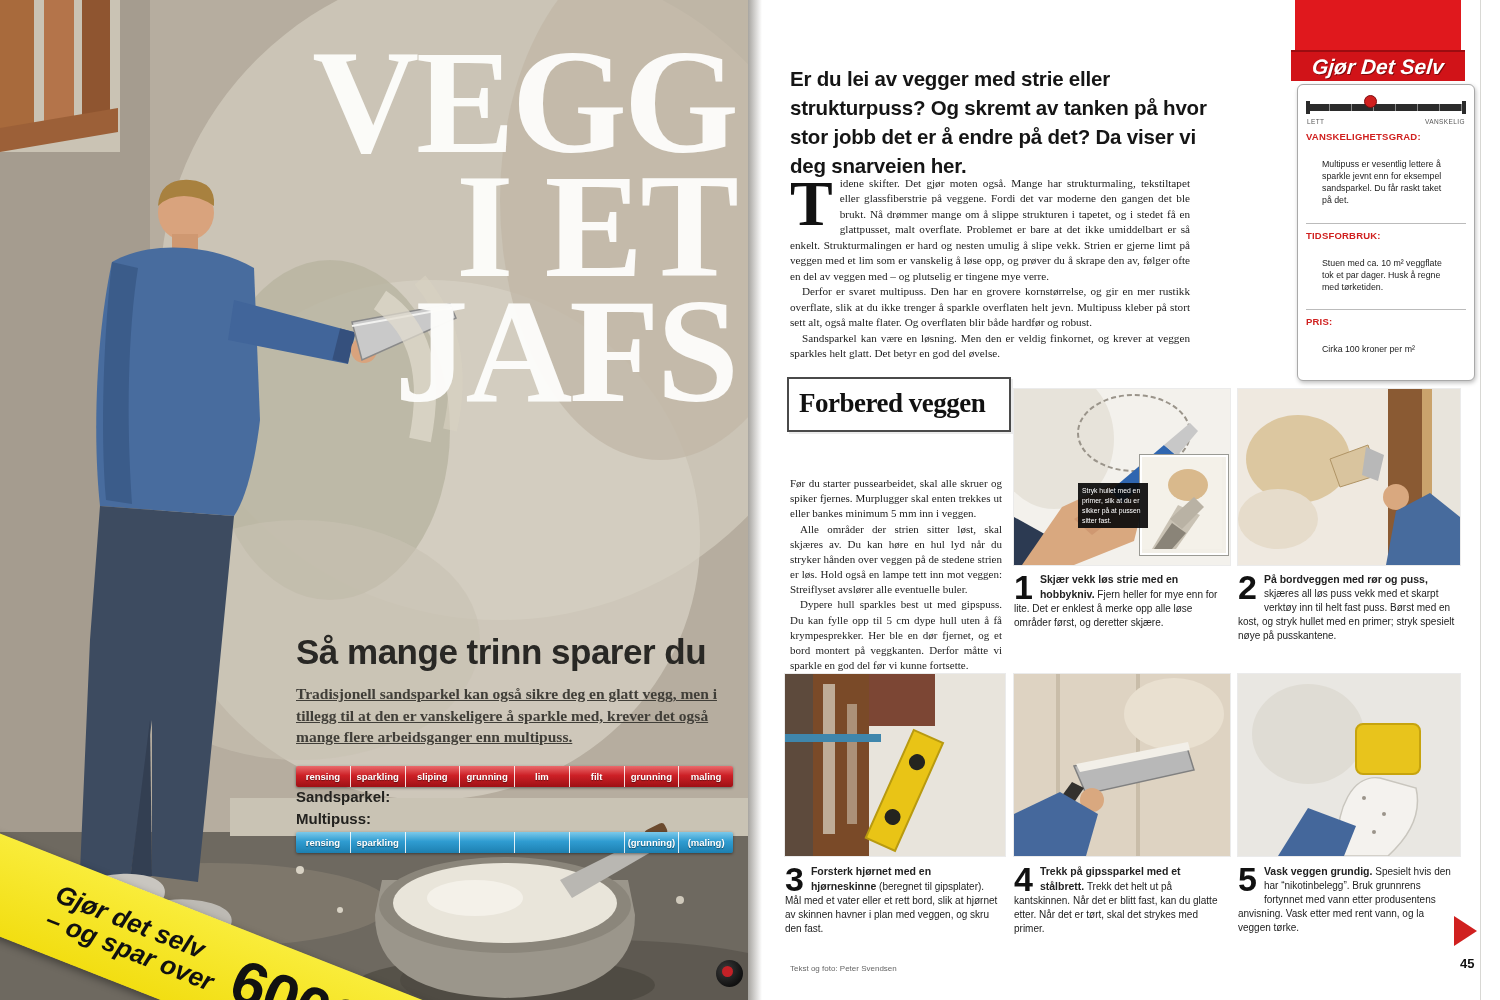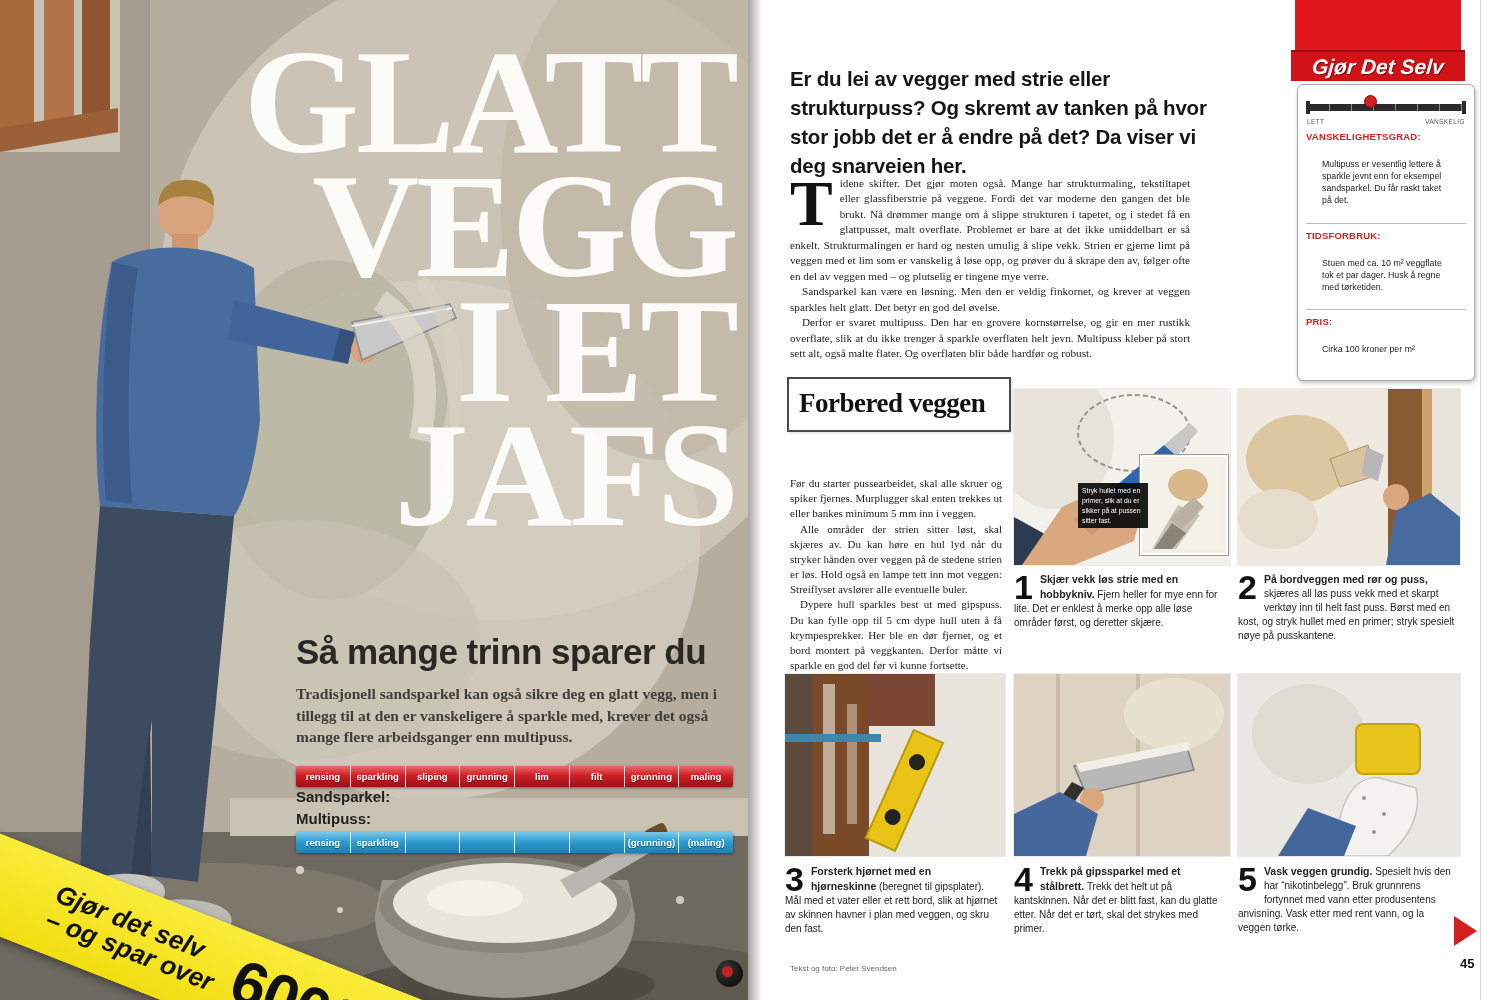--- a/index.html
+++ b/index.html
@@ -10,21 +10,21 @@
   #left-page{position:absolute;left:0;top:0;width:752px;height:1000px;overflow:hidden;background:#b9b1a3;}
   #left-page svg{position:absolute;left:0;top:0;}
 
   .headline{position:absolute;left:240px;top:40px;width:496px;text-align:right;
             color:#fdfdfb;font-family:"Liberation Serif",serif;font-weight:700;
             font-size:148px;line-height:.84;letter-spacing:-3px;opacity:.97;}
 
   .savings{position:absolute;left:296px;top:634px;width:440px;color:#2b2a27;}
   .savings h2{margin:0;font-size:35px;line-height:1;letter-spacing:-.5px;color:#292825;}
   .savings .lede{margin:14px 0 0;font-family:"Liberation Serif",serif;font-weight:700;
-                 font-size:15.5px;line-height:1.4;color:#403e38;width:430px;}
+                 font-size:15.5px;line-height:1.4;color:#403e38;width:430px;text-decoration:underline;}
   .bar-label{position:absolute;font-weight:700;font-size:15px;color:#23221f;}
   .stepbar{position:absolute;left:296px;width:437px;height:21px;display:flex;
            border-radius:2px;overflow:hidden;box-shadow:0 1px 3px rgba(0,0,0,.45);}
   .stepbar .seg{flex:1;display:flex;align-items:center;justify-content:center;
                 color:#fff;font-weight:700;font-size:9.5px;white-space:nowrap;
                 border-right:1px solid rgba(255,255,255,.85);text-shadow:0 1px 1px rgba(0,0,0,.45);}
   .stepbar .seg:last-child{border-right:none;}
   .stepbar.red .seg{background:linear-gradient(180deg,#ea6a6c 0%,#cd2026 45%,#9e1015 100%);}
   .stepbar.blue .seg{background:linear-gradient(180deg,#7cc9ea 0%,#2f9cd1 45%,#1d7fb0 100%);}
 
@@ -160,21 +160,20 @@
         <path d="M150,720 L152,876 L130,880 Z" fill="#333f52"></path>
         <ellipse cx="106" cy="902" rx="60" ry="26" fill="#c9c6c0" transform="rotate(-12 106 902)"></ellipse>
         <ellipse cx="170" cy="926" rx="62" ry="26" fill="#bdbab4" transform="rotate(-6 170 926)"></ellipse>
       </g>
 
       <path d="M380,300 q60,40 40,140" stroke="#e3ddcf" stroke-width="22" fill="none" opacity=".7"></path>
       <path d="M420,280 q50,60 30,150" stroke="#d8d2c2" stroke-width="14" fill="none" opacity=".6"></path>
     </svg>
 
     <div class="headline">
-      <div>GLATT</div>
       <div>VEGG</div>
       <div>I ET</div>
       <div>JAFS</div>
     </div>
 
     <div class="savings">
       <h2>Så mange trinn sparer du</h2>
       <p class="lede">Tradisjonell sandsparkel kan også sikre deg en glatt vegg, men i tillegg til at den er vanskeligere å sparkle med, krever det også mange flere arbeidsganger enn multipuss.</p>
     </div>
     <div class="bar-label" style="left:296px;top:768px;margin-top:20px;">Sandsparkel:</div>
@@ -213,22 +212,22 @@
 
   <div id="gutter"></div>
 
   <div id="right-page">
 
     <div class="abs standfirst">Er du lei av vegger med strie eller strukturpuss? Og skremt av tanken på hvor stor jobb det er å endre på det? Da viser vi deg snarveien her.</div>
 
     <div class="abs article">
       <span class="dropcap">T</span>
       <p>idene skifter. Det gjør moten også. Mange har strukturmaling, tekstiltapet eller glassfiberstrie på veggene. Fordi det var moderne den gangen det ble brukt. Nå drømmer mange om å slippe strukturen i tapetet, og i stedet få en glattpusset, malt overflate. Problemet er bare at det ikke umiddelbart er så enkelt. Strukturmalingen er hard og nesten umulig å slipe vekk. Strien er gjerne limt på veggen med et lim som er vanskelig å løse opp, og prøver du å skrape den av, følger ofte en del av veggen med – og plutselig er tingene mye verre.</p>
+      <p class="ind">Derfor er svaret multipuss. Den har en grovere kornstørrelse, og gir en mer rustikk overflate, slik at du ikke trenger å sparkle overflaten helt jevn. Multipuss kleber på stort sett alt, også malte flater. Og overflaten blir både hardfør og robust.</p>
       <p class="ind">Sandsparkel kan være en løsning. Men den er veldig finkornet, og krever at veggen sparkles helt glatt. Det betyr en god del øvelse.</p>
-      <p class="ind">Derfor er svaret multipuss. Den har en grovere kornstørrelse, og gir en mer rustikk overflate, slik at du ikke trenger å sparkle overflaten helt jevn. Multipuss kleber på stort sett alt, også malte flater. Og overflaten blir både hardfør og robust.</p>
     </div>
 
     <div class="abs infobox-red"></div>
     <div class="abs logo-band">
       <span>Gjør Det Selv</span>
     </div>
     <div class="abs infopanel">
       <div class="scale">
         <div class="bar"></div>
         <div class="cap l"></div>

